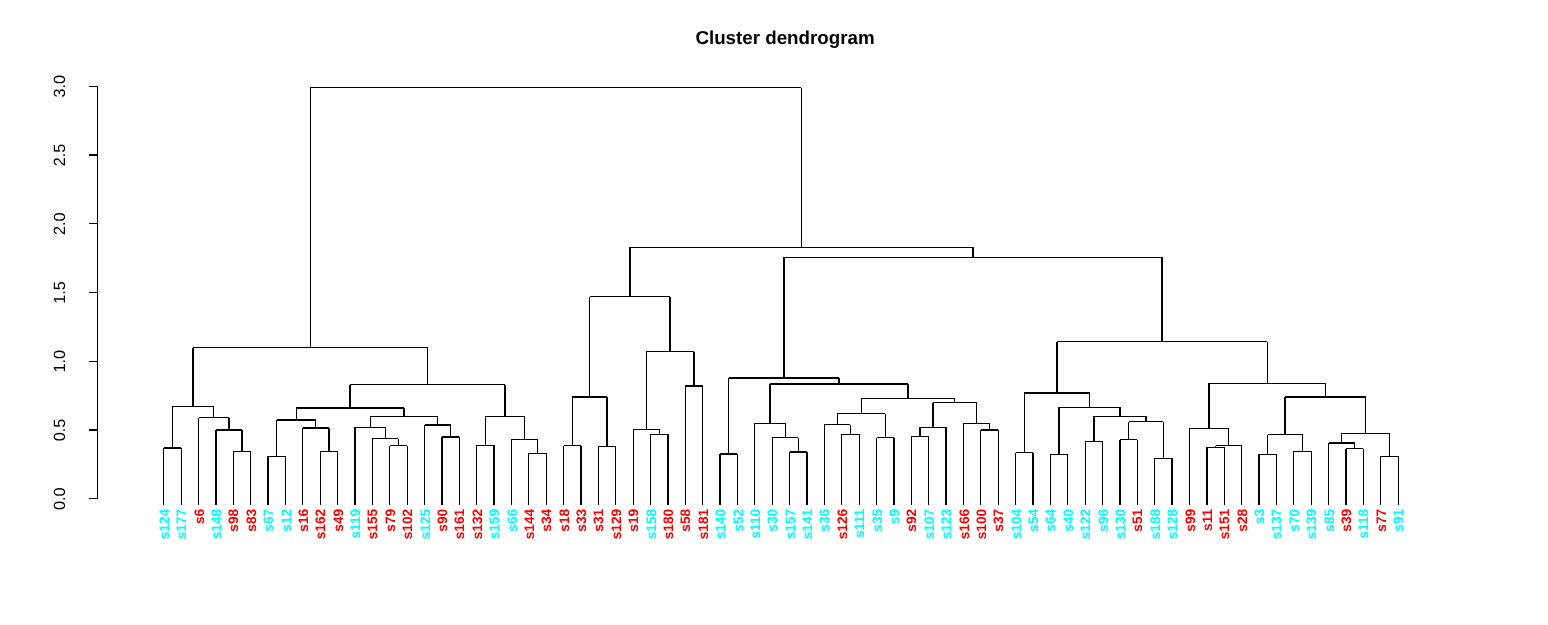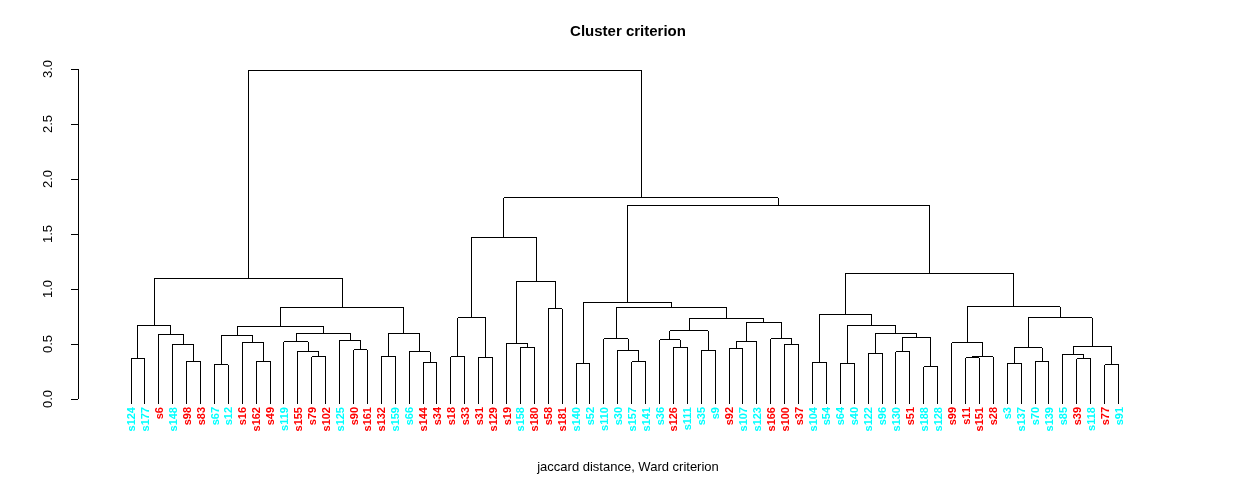--- a/index.html
+++ b/index.html
@@ -5,21 +5,21 @@
   html,body{margin:0;padding:0;background:#ffffff;}
   .figure{position:relative;width:1238px;height:500px;background:#fff;font-family:"Liberation Sans",sans-serif;overflow:hidden;}
   .chart-title{position:absolute;top:22px;left:28px;width:1200px;text-align:center;font-size:15px;font-weight:bold;color:#000;}
   .x-label{position:absolute;top:459px;left:28px;width:1200px;text-align:center;font-size:13px;color:#000;}
   svg{position:absolute;top:0;left:0;}
 </style>
 </head>
 <body>
 
 <div class="figure">
-  <div class="chart-title">Cluster criterion</div>
+  <div class="chart-title">Cluster dendrogram</div>
   <svg id="plot" width="1238" height="500" xmlns="http://www.w3.org/2000/svg">
     <g id="y-axis">
         <line x1="78" y1="399" x2="78" y2="69" stroke="#000000" stroke-width="1" shape-rendering="crispEdges"></line>
         <line x1="71" y1="399" x2="78" y2="399" stroke="#000000" stroke-width="1" shape-rendering="crispEdges"></line>
         <text transform="translate(52 399) rotate(-90)" text-anchor="middle" font-size="13" fill="#000">0.0</text>
         <line x1="71" y1="344" x2="78" y2="344" stroke="#000000" stroke-width="1" shape-rendering="crispEdges"></line>
         <text transform="translate(52 344) rotate(-90)" text-anchor="middle" font-size="13" fill="#000">0.5</text>
         <line x1="71" y1="289" x2="78" y2="289" stroke="#000000" stroke-width="1" shape-rendering="crispEdges"></line>
         <text transform="translate(52 289) rotate(-90)" text-anchor="middle" font-size="13" fill="#000">1.0</text>
         <line x1="71" y1="234" x2="78" y2="234" stroke="#000000" stroke-width="1" shape-rendering="crispEdges"></line>
@@ -314,14 +314,13 @@
         <text transform="translate(1025.1 407) rotate(-90)" text-anchor="end" font-size="11" font-weight="bold" fill="#00ffff">s137</text>
         <text transform="translate(1039.0 407) rotate(-90)" text-anchor="end" font-size="11" font-weight="bold" fill="#00ffff">s70</text>
         <text transform="translate(1053.0 407) rotate(-90)" text-anchor="end" font-size="11" font-weight="bold" fill="#00ffff">s139</text>
         <text transform="translate(1066.9 407) rotate(-90)" text-anchor="end" font-size="11" font-weight="bold" fill="#00ffff">s85</text>
         <text transform="translate(1080.8 407) rotate(-90)" text-anchor="end" font-size="11" font-weight="bold" fill="#ff0000">s39</text>
         <text transform="translate(1094.7 407) rotate(-90)" text-anchor="end" font-size="11" font-weight="bold" fill="#00ffff">s118</text>
         <text transform="translate(1108.6 407) rotate(-90)" text-anchor="end" font-size="11" font-weight="bold" fill="#ff0000">s77</text>
         <text transform="translate(1122.5 407) rotate(-90)" text-anchor="end" font-size="11" font-weight="bold" fill="#00ffff">s91</text>
       </g>
   </svg>
-  <div class="x-label">jaccard distance, Ward criterion</div>
 </div>
 
 </body></html>

